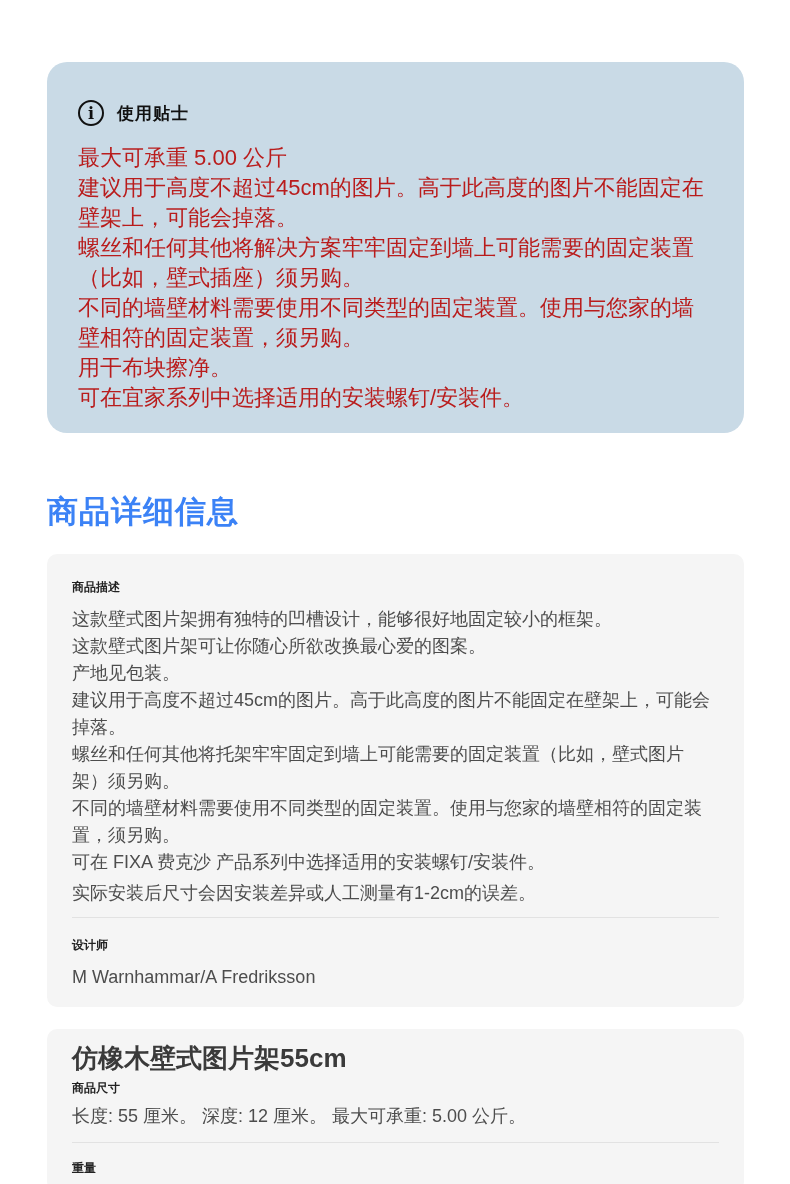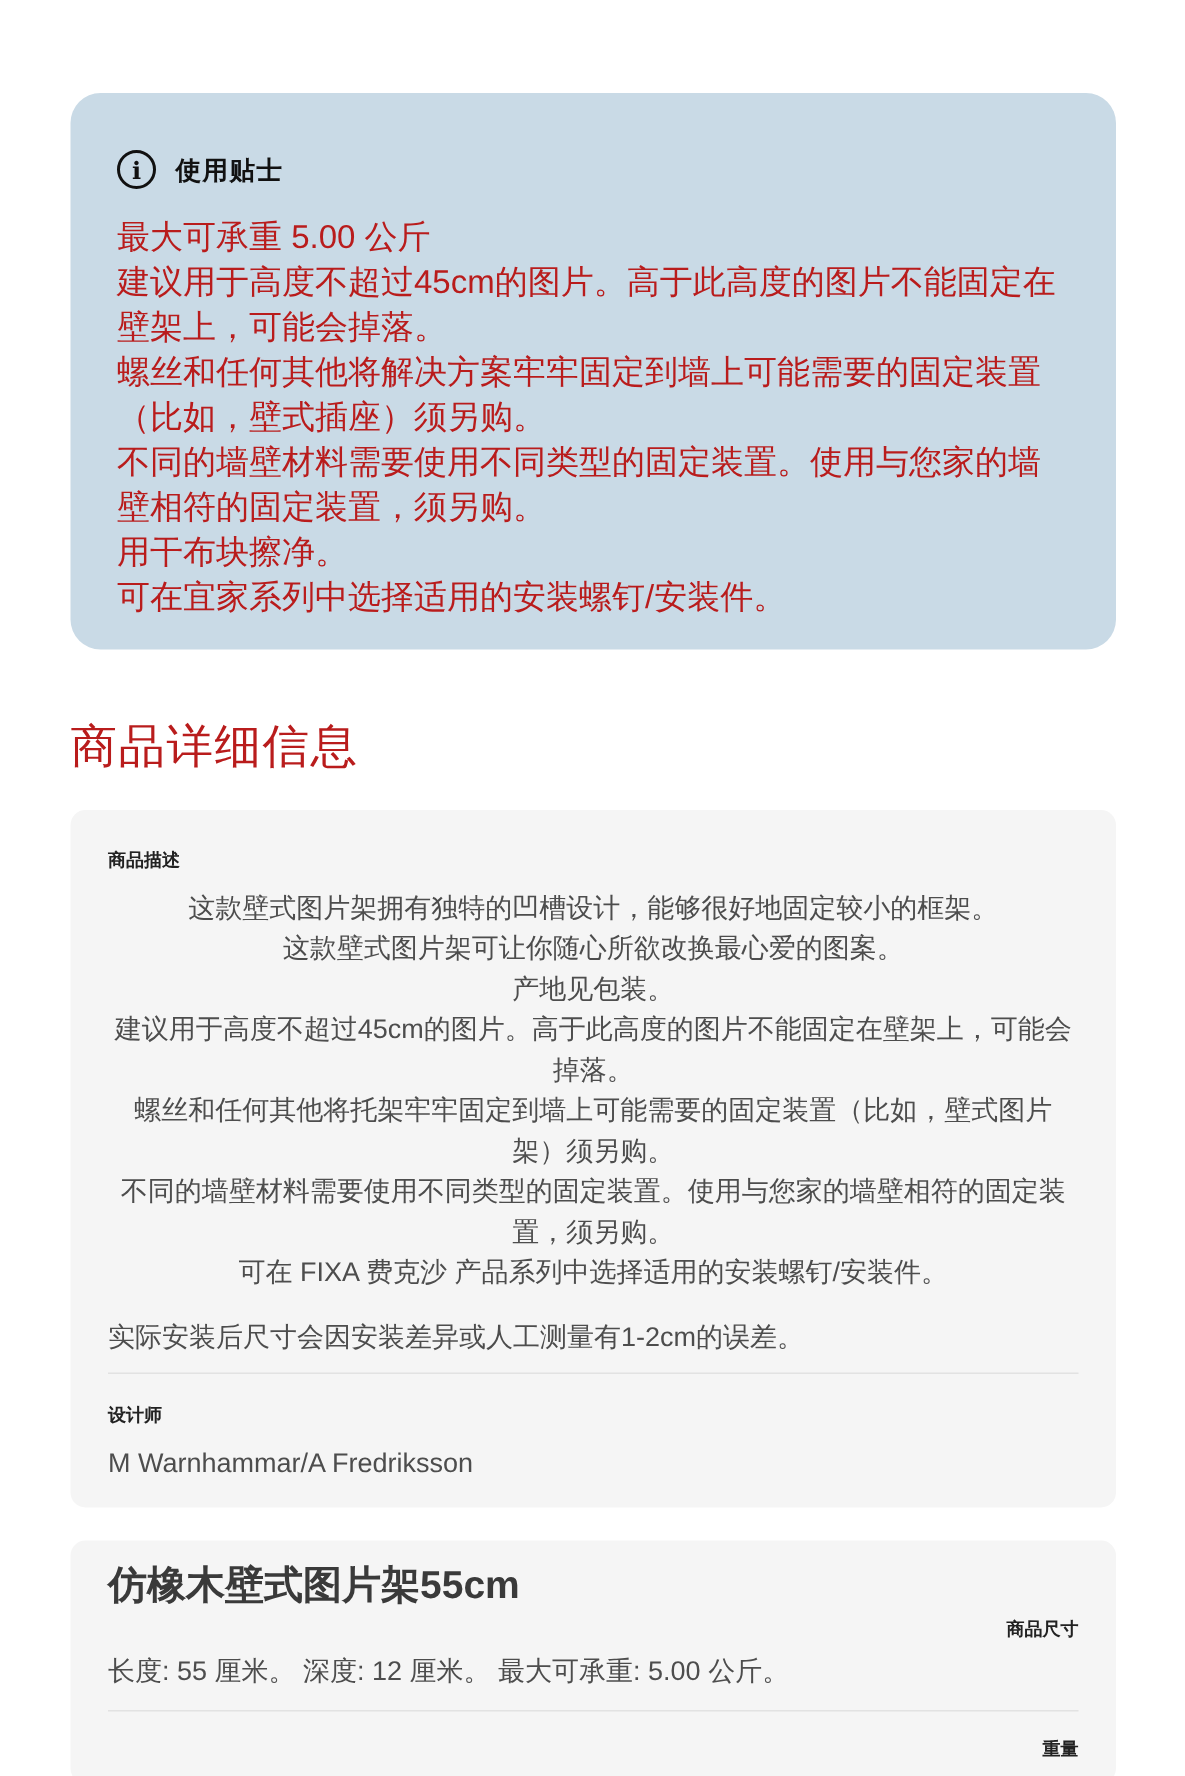--- a/index.html
+++ b/index.html
@@ -39,63 +39,63 @@
   }
   .tips-title { font-size: 17px; font-weight: 700; color: #111; letter-spacing: 1px; }
   .tips-lines p {
     font-size: 22px;
     line-height: 30px;
     color: #b91c1c;
   }
 
   
   .section-title {
-    margin: 44px 47px 21px 47px;
+    margin: 58px 47px 21px 47px;
     font-size: 31px;
-    font-weight: 400;
-    color: #b91c1c;
+    font-weight: 700;
+    color: #3b82f6;
     letter-spacing: 1px;
   }
 
   
   .panel {
     margin: 0 46px 22px 47px;
     background: #f5f5f5;
     border-radius: 10px;
     padding: 20px 25px 8px 25px;
     color: #4d4d4d;
   }
   .panel h3 {
     font-size: 12px;
     font-weight: 700;
     color: #222;
     line-height: 26px;
     margin-bottom: 6px;
   }
   .panel p { font-size: 18px; line-height: 27px; }
-  .body-lines p { font-size: 18px; line-height: 27px; text-align: center; }
-  .note { margin-top: 16px; }
+  .body-lines p { font-size: 18px; line-height: 27px; }
+  .note { margin-top: 4px; }
   .panel hr {
     border: none;
     border-top: 1px solid #e2e2e2;
     margin: 10px 0 14px 0;
   }
   .designer-name { margin-top: 6px; padding-bottom: 8px; }
 
   
   .specs-panel { padding: 16px 25px 8px 25px; }
   .product-title {
     text-align: left;
     font-size: 26px;
     font-weight: 700;
     color: #3a3a3a;
     line-height: 26px;
     margin-bottom: 4px;
   }
-  .specs-panel h3 { margin-bottom: 2px; text-align: right; }
+  .specs-panel h3 { margin-bottom: 2px; }
   .specs-panel hr { margin: 12px 0 12px 0; }
 </style>
 </head>
 <body>
 
 <div class="page">
 
   <section class="tips-card">
     <div class="tips-header">
       <span class="info-icon">

